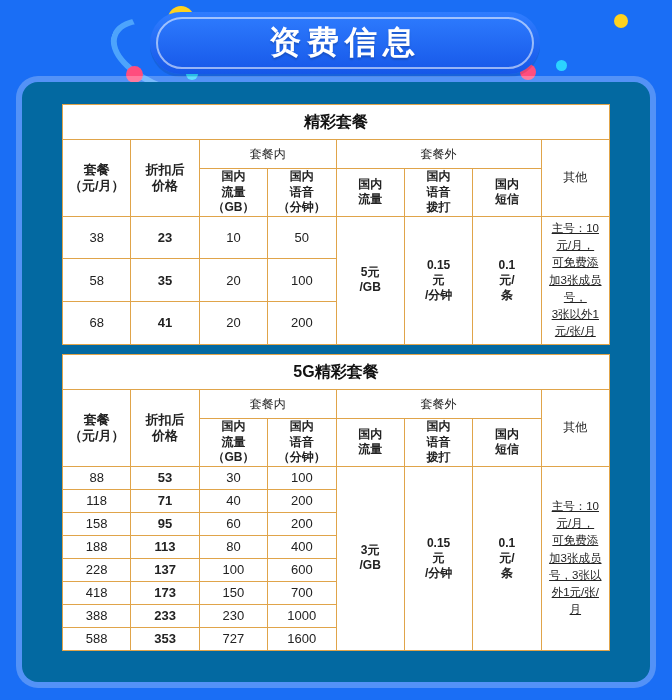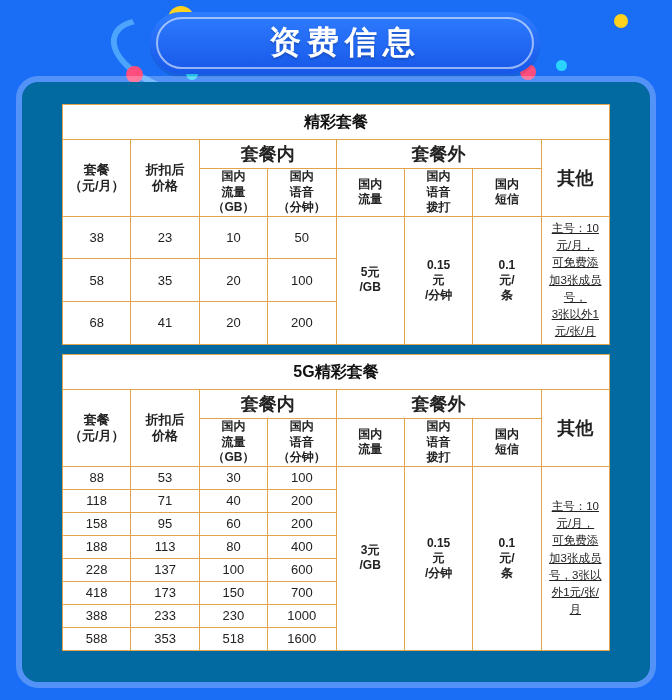--- a/index.html
+++ b/index.html
@@ -61,23 +61,23 @@
   table,th,td{border:1px solid #e0a44a;}
   th,td{
     text-align:center;vertical-align:middle;
     color:#222;font-size:12px;padding:0;
   }
   .t-title{
     height:34px;font-size:16px;font-weight:bold;color:#111;
   }
   .hdr{font-weight:bold;font-size:13px;line-height:1.25;}
   .hdr-sm{font-weight:bold;font-size:12px;line-height:1.3;}
-  .grp{height:28px;font-weight:bold;font-size:18px;}
+  .grp{height:28px;font-weight:normal;font-size:12px;}
   .val{height:22px;font-size:13px;}
-  .bold{font-weight:normal;}
+  .bold{font-weight:bold;}
   .note{font-size:11.5px;line-height:1.5;padding:3px 6px;text-decoration:underline;}
   .vert{font-size:12px;font-weight:bold;line-height:1.25;}
   .c1{width:62px;}
   .c2{width:60px;}
   .c3{width:62px;}
   .c4{width:62px;}
   .c5{width:42px;}
   .c6{width:48px;}
   .c7{width:44px;}
   .c8{width:168px;}
@@ -289,20 +289,20 @@
       </tr>
       <tr>
         <td class="val">388</td>
         <td class="val bold">233</td>
         <td class="val">230</td>
         <td class="val">1000</td>
       </tr>
       <tr>
         <td class="val">588</td>
         <td class="val bold">353</td>
-        <td class="val">518</td>
+        <td class="val">727</td>
         <td class="val">1600</td>
       </tr>
     </tbody>
       </table>
   </div>
 
 </div>
 
 </body></html>

